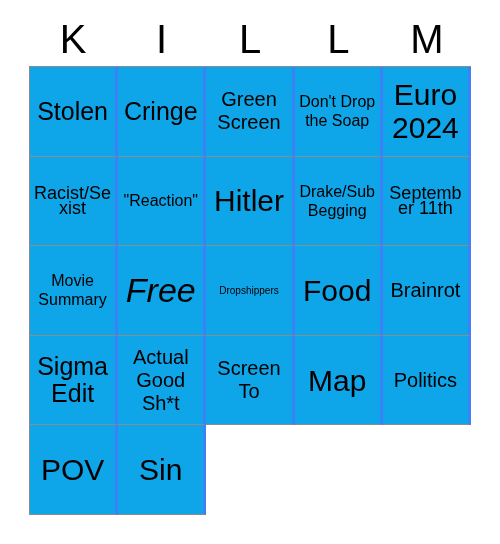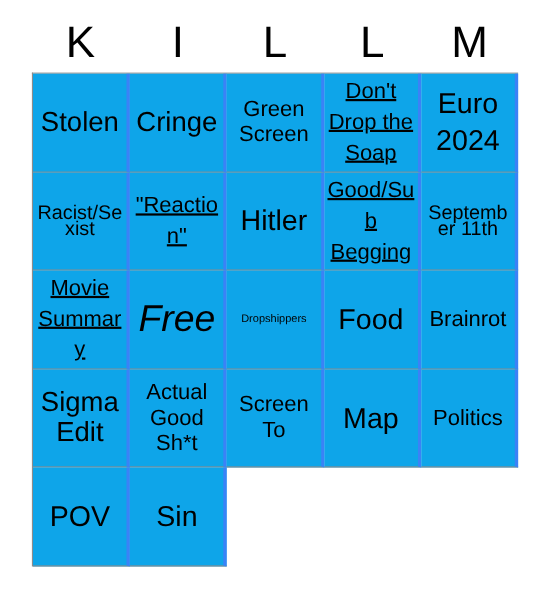--- a/index.html
+++ b/index.html
@@ -76,24 +76,24 @@
     display: block;
     width: 100%;
     text-align: center;
     color: #000000;
     word-wrap: break-word;
     hyphens: none;
   }
 
   
   .fs-xxl .cell-text { font-size: 34px; line-height: 37px; font-style: italic; }
-  .fs-xl  .cell-text { font-size: 26px; line-height: 33px; }
+  .fs-xl  .cell-text { font-size: 30px; line-height: 33px; }
   .fs-lg  .cell-text { font-size: 25px; line-height: 27px; }
   .fs-md  .cell-text { font-size: 20px; line-height: 23px; }
-  .fs-sm  .cell-text { font-size: 20px; line-height: 28px; text-decoration: underline; }
+  .fs-sm  .cell-text { font-size: 16px; line-height: 19px; }
   .fs-xs  .cell-text { font-size: 18px; line-height: 15px; }
   .fs-xxs .cell-text { font-size: 10px; line-height: 13px; }
 </style>
 </head>
 <body>
 
 <div id="bingo-card">
 
   <div id="header-row">
     <div class="header-letter">K</div>
@@ -123,21 +123,21 @@
     <div class="bingo-cell fs-xs">
         <span class="cell-text">Racist/Sexist</span>
       </div>
     <div class="bingo-cell fs-sm">
         <span class="cell-text">"Reaction"</span>
       </div>
     <div class="bingo-cell fs-xl">
         <span class="cell-text">Hitler</span>
       </div>
     <div class="bingo-cell fs-sm">
-        <span class="cell-text">Good/Sub Begging</span>
+        <span class="cell-text">Drake/Sub Begging</span>
       </div>
 
     <div class="bingo-cell fs-xs">
         <span class="cell-text">September 11th</span>
       </div>
     <div class="bingo-cell fs-sm">
         <span class="cell-text">Movie Summary</span>
       </div>
     <div class="bingo-cell fs-xxl">
         <span class="cell-text">Free</span>

